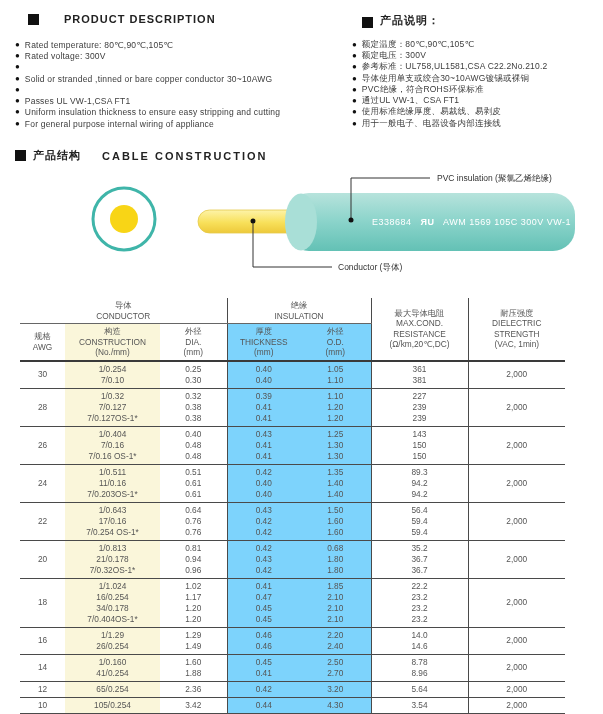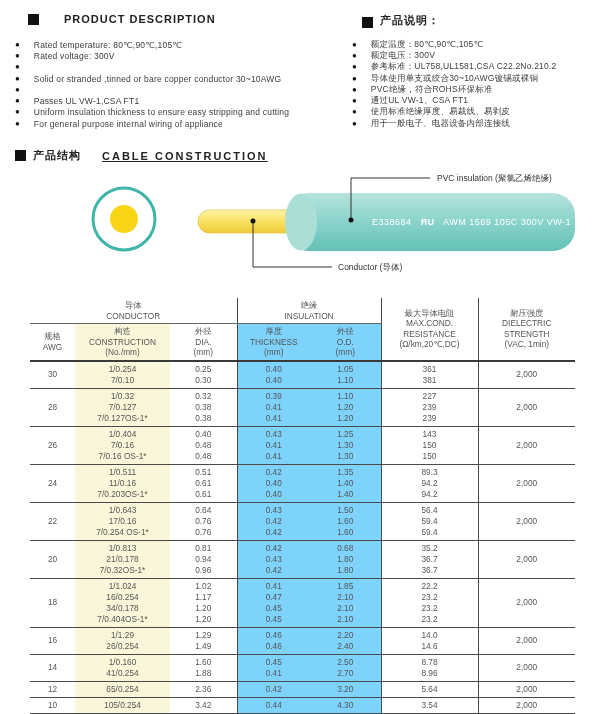--- a/index.html
+++ b/index.html
@@ -4,26 +4,26 @@
 <style>
   html,body{margin:0;padding:0;background:#fff;}
   #page{position:relative;width:603px;height:714px;background:#ffffff;overflow:hidden;
         font-family:"Liberation Sans","DejaVu Sans",sans-serif;color:#444;}
   .sec-head{position:absolute;display:flex;align-items:center;gap:7px;}
   .sq{width:11px;height:11px;background:#111;flex:0 0 auto;}
   .sec-head .t{font-size:11px;font-weight:bold;color:#222;letter-spacing:1px;white-space:nowrap;}
   .blist{position:absolute;}
   .bullet-row{display:flex;align-items:center;height:11.3px;white-space:nowrap;}
   .bullet{font-size:8px;color:#111;margin-right:5px;line-height:1;}
-  .btext{font-size:8.5px;color:#3c3c3c;letter-spacing:0.2px;margin-left:9px;}
-  .cols2 .t2{font-weight:bold;margin-left:14px;letter-spacing:2px;text-decoration:underline;}
+  .btext{font-size:8.5px;color:#3c3c3c;letter-spacing:0.2px;}
+  .cols2 .t2{font-weight:bold;margin-left:14px;letter-spacing:2px;}
   svg text{font-family:"Liberation Sans","DejaVu Sans",sans-serif;}
 
   
-  #spec-table{position:absolute;left:30px;top:298px;width:545px;border-collapse:collapse;
+  #spec-table{position:absolute;left:20px;top:298px;width:545px;border-collapse:collapse;
               table-layout:fixed;font-size:8.3px;color:#555;}
   #spec-table col.c1{width:45px;} #spec-table col.c2{width:95px;} #spec-table col.c3{width:67px;}
   #spec-table col.c4{width:73px;} #spec-table col.c5{width:71px;} #spec-table col.c6{width:97px;}
   #spec-table col.c7{width:97px;}
   #spec-table th{font-weight:normal;text-align:center;line-height:10.5px;padding:2px 0;color:#555;}
   #spec-table td{text-align:center;vertical-align:middle;line-height:11px;padding:2px 0;}
   #spec-table td div{line-height:11px;}
   .grp th{border-bottom:1.5px solid #666;}
   .grp th.tall{border-bottom:2.2px solid #3a3a3a;}
   .sub th{border-bottom:2.2px solid #3a3a3a;}

